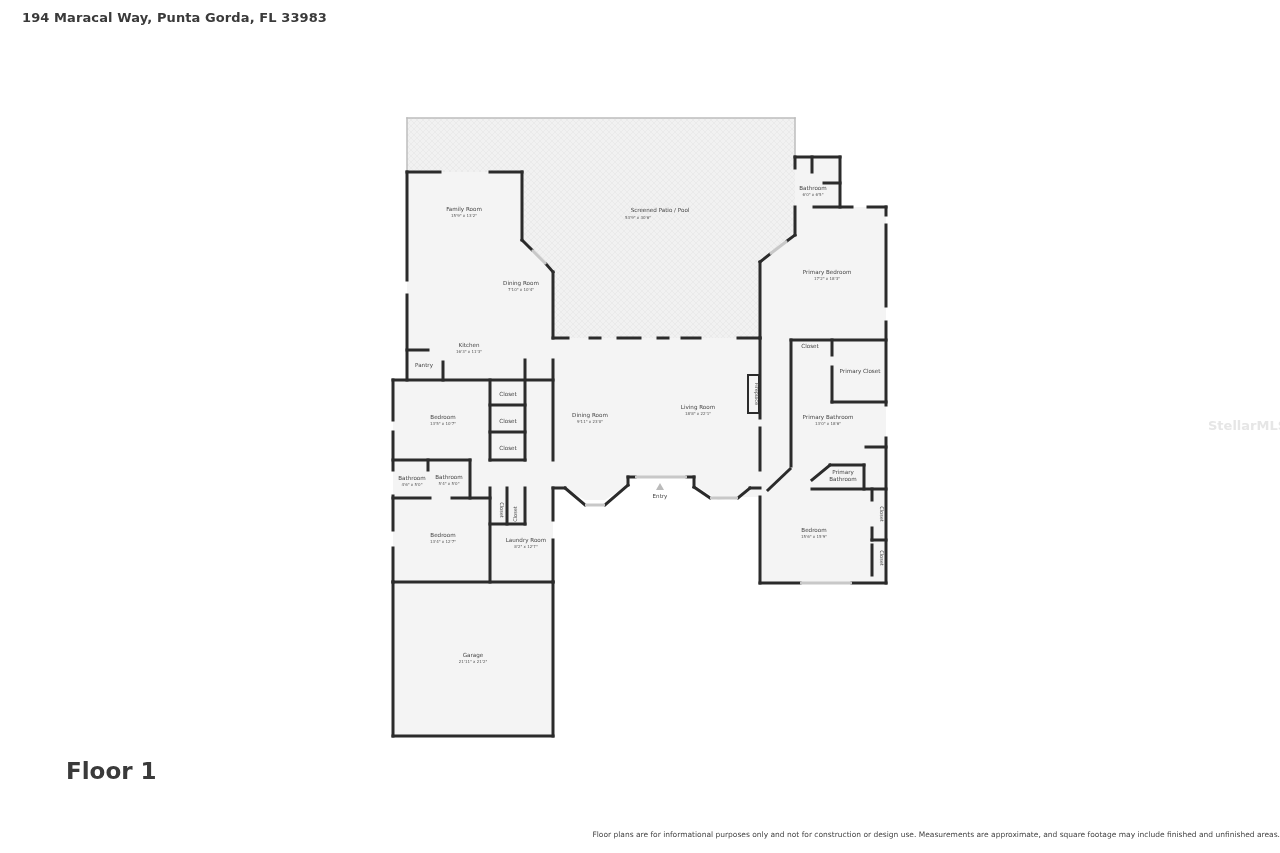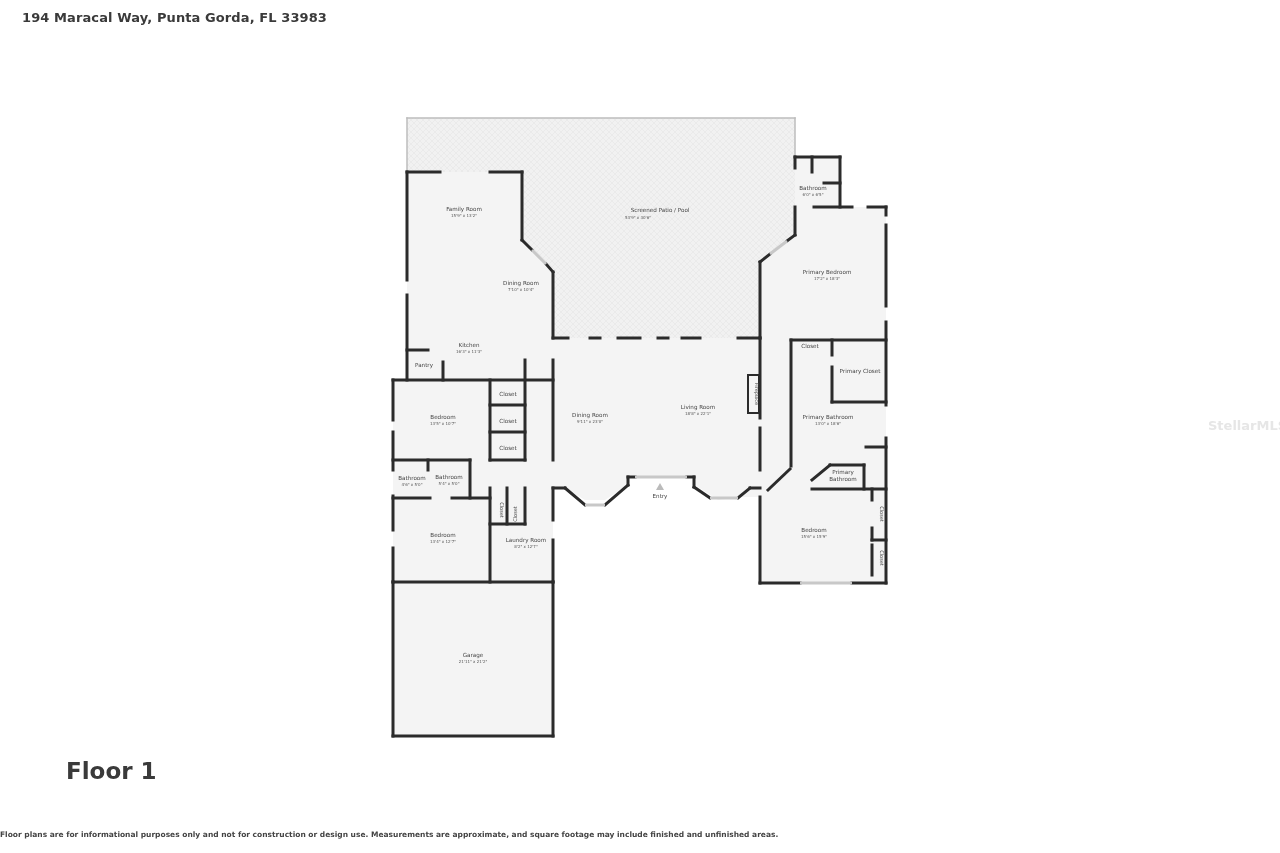--- a/index.html
+++ b/index.html
@@ -1,20 +1,20 @@
 <!DOCTYPE html>
 <html><head>
   <meta charset="utf-8">
   <style>
     html, body { margin: 0; padding: 0; background: #ffffff; }
     body { width: 1280px; height: 853px; position: relative; overflow: hidden;
            font-family: "DejaVu Sans", sans-serif; color: #333; }
     .title { position: absolute; left: 22px; top: 10px; font-size: 13px; font-weight: bold; color: #3a3a3a; letter-spacing: 0.1px; }
     .floor-label { position: absolute; left: 22px; top: 758px; font-size: 23px; font-weight: bold; color: #3a3a3a; margin-left: 44px; }
-    .disclaimer { position: absolute; left: 0; width: 1280px; top: 830px; text-align: left; font-size: 7.5px; font-weight: bold; color: #444; }
+    .disclaimer { position: absolute; left: 0; width: 1280px; top: 830px; text-align: right; font-size: 7.5px; font-weight: normal; color: #444; }
     .watermark { position: absolute; left: 1208px; top: 418px; font-size: 13px; font-weight: bold; color: #e6e6e6; }
     svg.plan { position: absolute; left: 0; top: 0; }
     .room-label { font-family: "DejaVu Sans", sans-serif; font-size: 5.6px; fill: #444; text-anchor: middle; }
     .room-dim { font-family: "DejaVu Sans", sans-serif; font-size: 4px; fill: #555; text-anchor: middle; }
     .vlabel { font-family: "DejaVu Sans", sans-serif; font-size: 5px; fill: #444; text-anchor: middle; }
   </style>
 </head>
 <body>
 
 <div class="title">194 Maracal Way, Punta Gorda, FL 33983</div>

